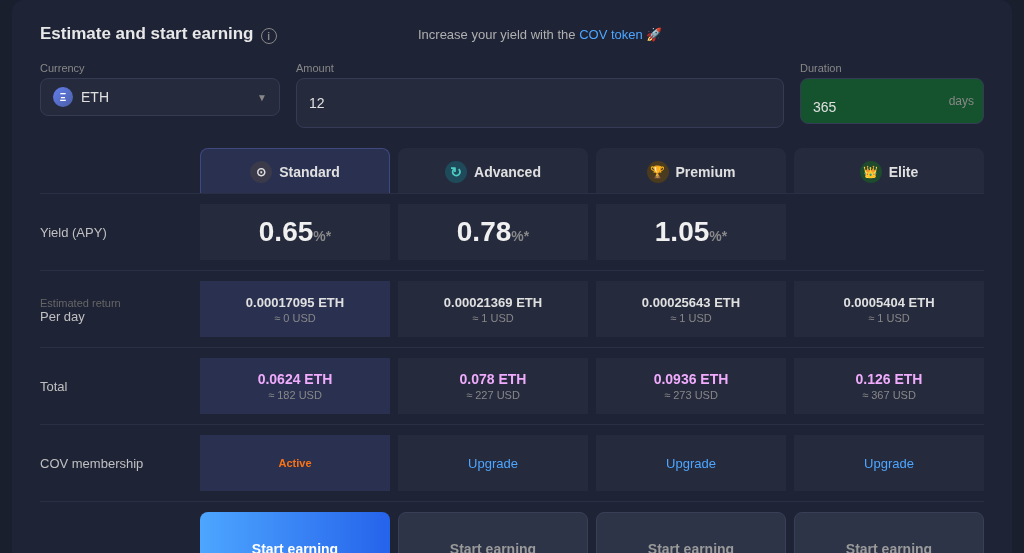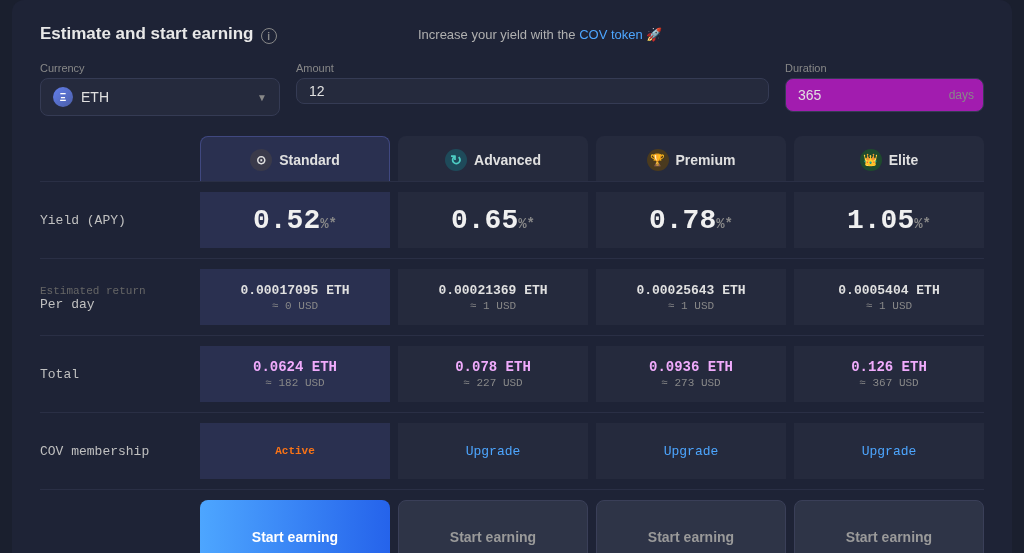--- a/index.html
+++ b/index.html
@@ -106,37 +106,37 @@
       font-size: 10px;
     }
     .amount-input-wrap {
       flex: 1;
       position: relative;
     }
     .amount-input {
       background: #252a3d;
       border: 1px solid #353b54;
       border-radius: 8px;
-      padding: 4px 12px;
+      padding: 16px 12px;
       color: #e0e0e0;
       font-size: 14px;
       width: 100%;
       outline: none;
     }
     .duration-wrap {
       position: relative;
     }
     .duration-input {
-      background: #a21caf;
+      background: #14532d;
       border: 1px solid #353b54;
       border-radius: 8px;
-      padding: 8px 40px 8px 12px;
+      padding: 20px 40px 8px 12px;
       color: #e0e0e0;
       font-size: 14px;
-      width: 199px;
+      width: 184px;
       outline: none;
     }
     .days-label {
       position: absolute;
       right: 10px;
       top: 50%;
       transform: translateY(-50%);
       font-size: 12px;
       color: #888;
     }
@@ -190,21 +190,20 @@
     .data-section {
       display: flex;
       flex-direction: column;
       gap: 0;
     }
     .data-row {
       display: flex;
       align-items: center;
       padding: 10px 0;
       border-bottom: 1px solid #2a2f45;
-      font-family: Liberation Mono, monospace;
     }
     .data-row:first-child {
       border-top: 1px solid #2a2f45;
     }
     .data-label-col {
       width: 160px;
       min-width: 160px;
       padding-right: 8px;
     }
     .row-main-label {
@@ -380,25 +379,20 @@
       </div>
     </div>
 
     <div class="data-section">
 
       <div class="data-row">
         <div class="data-label-col">
           <div class="row-main-label">Yield (APY)</div>
         </div>
         <div class="data-values">
-          <div class="val-card selected-card">
-            <div class="val-card-wrapper">
-              <span class="apy-value">0.52<span class="asterisk">%*</span></span>
-            </div>
-          </div>
           <div class="val-card">
             <div class="val-card-wrapper">
               <span class="apy-value">0.65<span class="asterisk">%*</span></span>
             </div>
           </div>
           <div class="val-card">
             <div class="val-card-wrapper">
               <span class="apy-value">0.78<span class="asterisk">%*</span></span>
             </div>
           </div>

